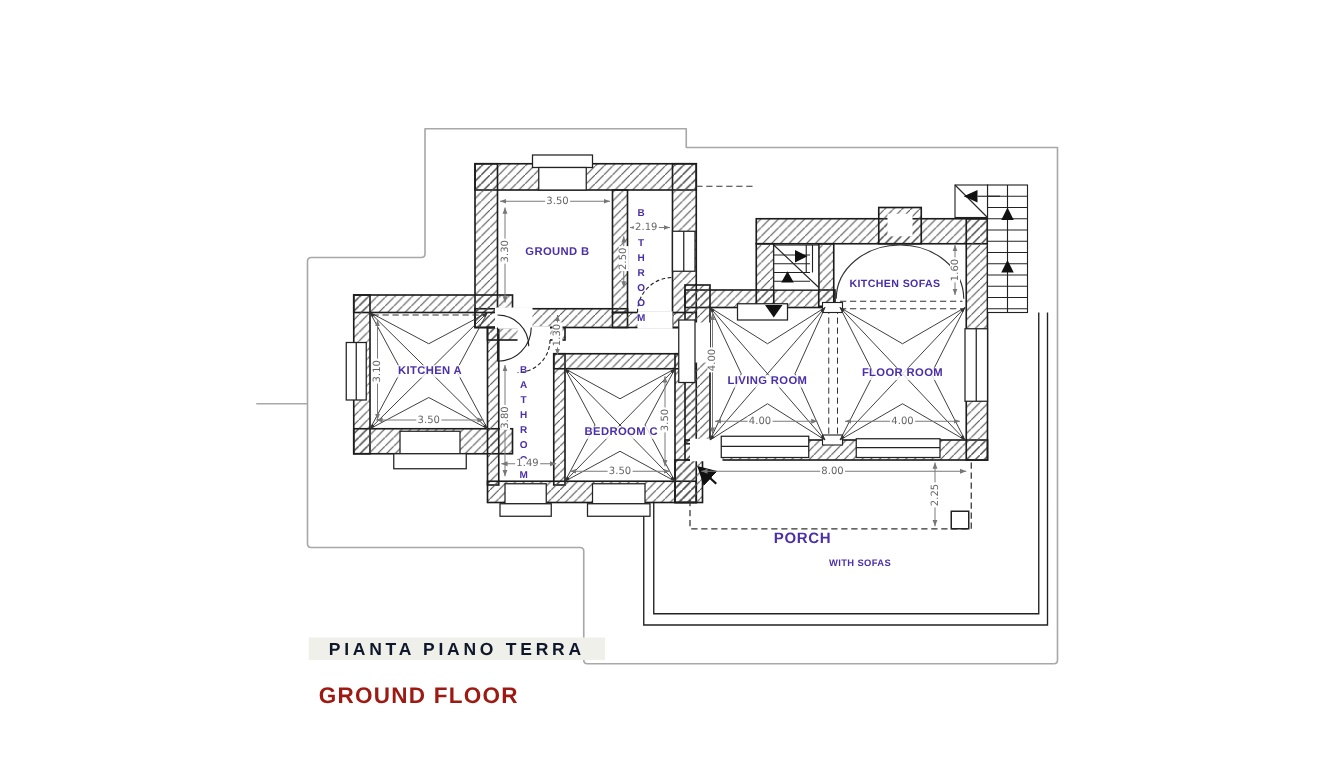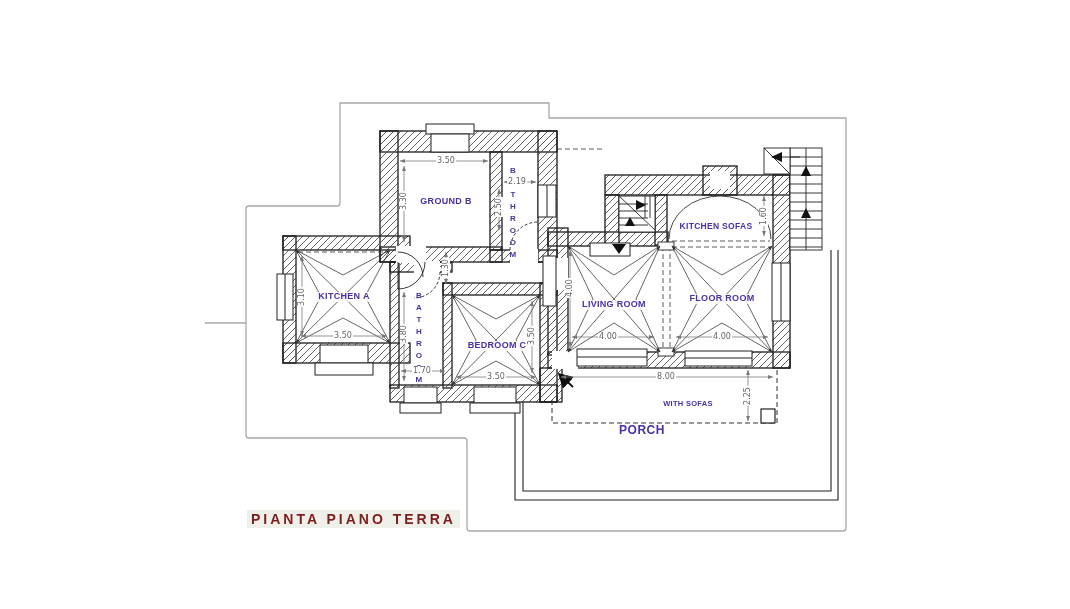--- a/index.html
+++ b/index.html
@@ -5,28 +5,28 @@
   html,body{margin:0;padding:0;background:#fff;}
   .plan{position:relative;width:1070px;height:609px;background:#fff;overflow:hidden;
         font-family:"Liberation Sans",sans-serif;}
   .plan svg{position:absolute;left:0;top:0;}
   .lbl{position:absolute;transform:translate(-50%,-50%);font-weight:bold;color:#4b2fa8;
        font-size:9px;letter-spacing:.3px;white-space:nowrap;background:rgba(255,255,255,.8);
        padding:0 1px;line-height:1.1;}
   .lbl.vert{writing-mode:vertical-rl;text-orientation:upright;letter-spacing:3px;
        font-size:8px;background:transparent;padding:1px 0;}
   .lbl.big{font-size:12px;letter-spacing:.5px;margin-top:28px;}
-  .lbl.small{font-size:7.5px;}
+  .lbl.small{font-size:7.5px;margin-top:47px;}
   .lbl.kitchen{font-size:8.5px;}
   .dim{position:absolute;transform:translate(-50%,-50%);color:#666;font-size:8px;
        font-family:"DejaVu Sans",sans-serif;background:#fff;padding:0 1px;white-space:nowrap;
        line-height:1;}
   .dim.v{transform:translate(-50%,-50%) rotate(-90deg);}
   .title-it{position:absolute;left:247px;top:510px;font-weight:bold;font-size:14px;
-       color:#7f1d1d;letter-spacing:3px;background:#eff0ea;padding:1px 4px;}
+       color:#0f172a;letter-spacing:3px;background:#eff0ea;padding:1px 16px;}
   .title-en{position:absolute;left:255px;top:546px;font-weight:bold;font-size:18px;
        color:#9c1a12;letter-spacing:1px;}
 </style>
 </head>
 <body>
 
 <div class="plan">
 
 <svg width="1070" height="609" viewBox="0 0 1070 609">
   <defs>
@@ -230,25 +230,26 @@
 <div class="lbl small" style="left:688px;top:404px">WITH SOFAS</div>
 
 <div class="dim" style="left:446px;top:161px">3.50</div>
 <div class="dim v" style="left:404px;top:201px">3.30</div>
 <div class="dim" style="left:517px;top:182px">2.19</div>
 <div class="dim v" style="left:499px;top:207px">2.50</div>
 <div class="dim v" style="left:446px;top:268px">1.30</div>
 <div class="dim v" style="left:302px;top:297px">3.10</div>
 <div class="dim" style="left:343px;top:336px">3.50</div>
 <div class="dim v" style="left:404px;top:334px">3.80</div>
-<div class="dim" style="left:422px;top:371px">1.70</div>
+<div class="dim" style="left:422px;top:371px">1.49</div>
 <div class="dim" style="left:496px;top:377px">3.50</div>
 <div class="dim v" style="left:532px;top:336px">3.50</div>
 <div class="dim v" style="left:570px;top:288px">4.00</div>
 <div class="dim" style="left:608px;top:337px">4.00</div>
 <div class="dim" style="left:722px;top:337px">4.00</div>
 <div class="dim v" style="left:764px;top:216px">1.60</div>
 <div class="dim" style="left:666px;top:377px">8.00</div>
 <div class="dim v" style="left:748px;top:396px">2.25</div>
 
 <div class="title-it">PIANTA PIANO TERRA</div>
+<div class="title-en">GROUND FLOOR</div>
 
 </div>
 
 </body></html>

